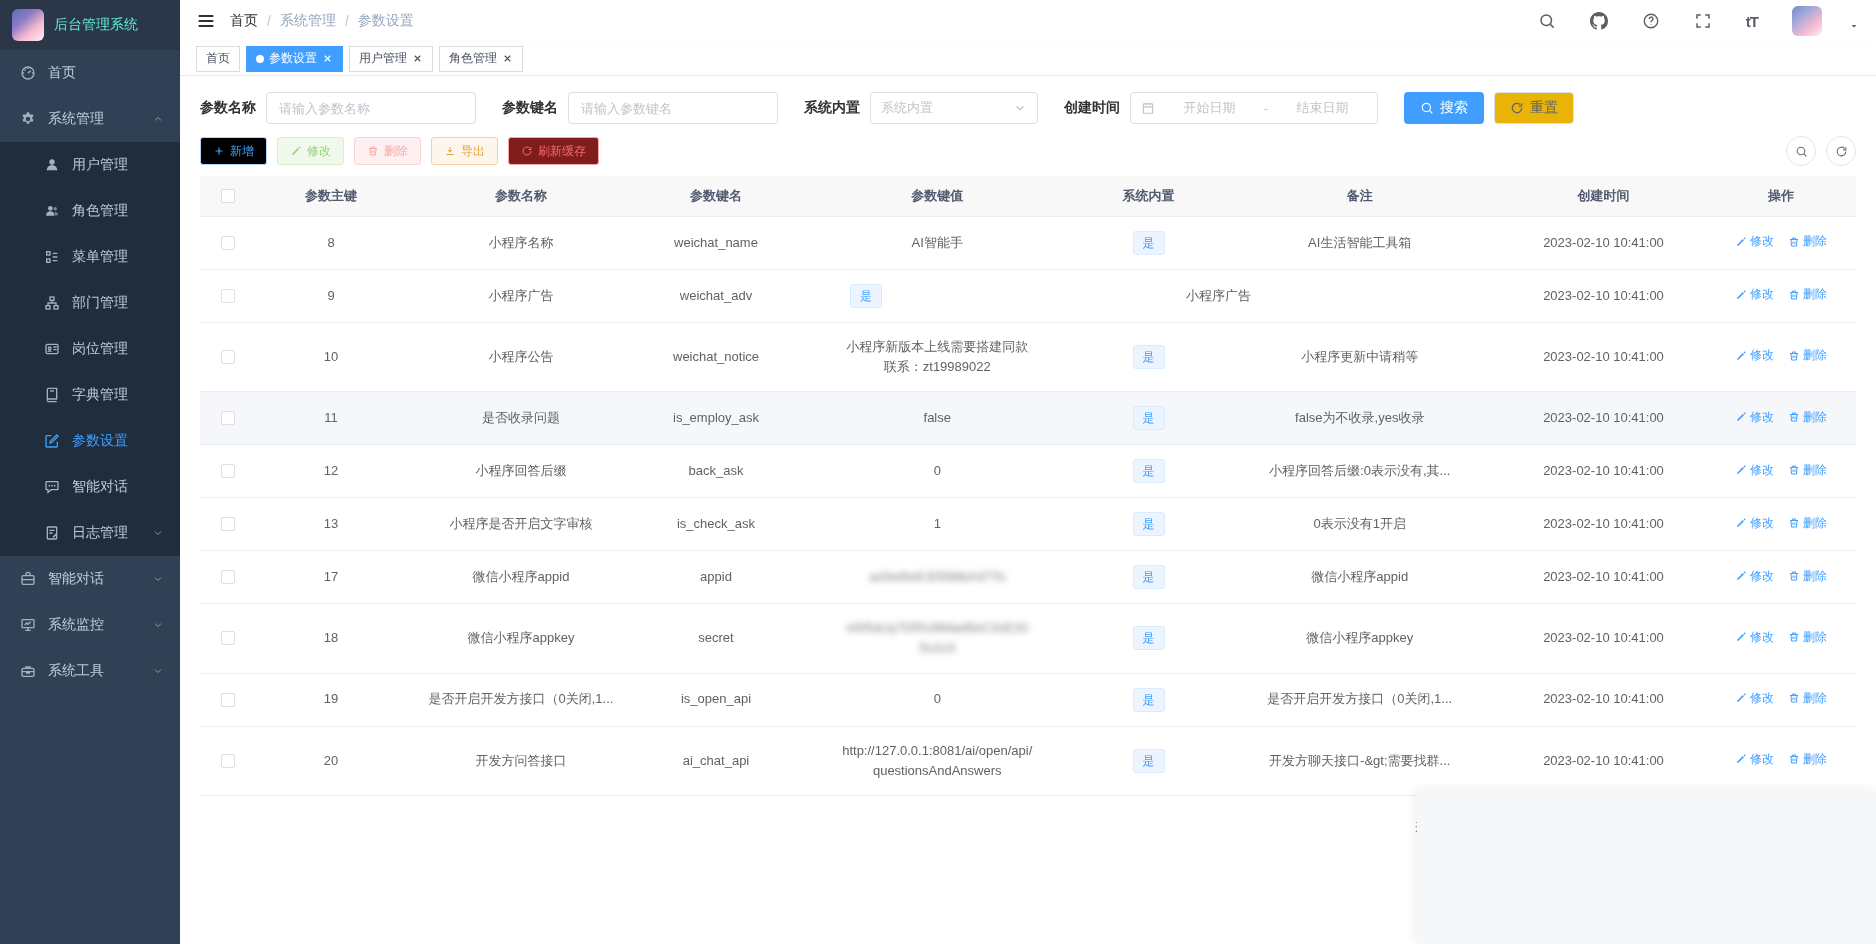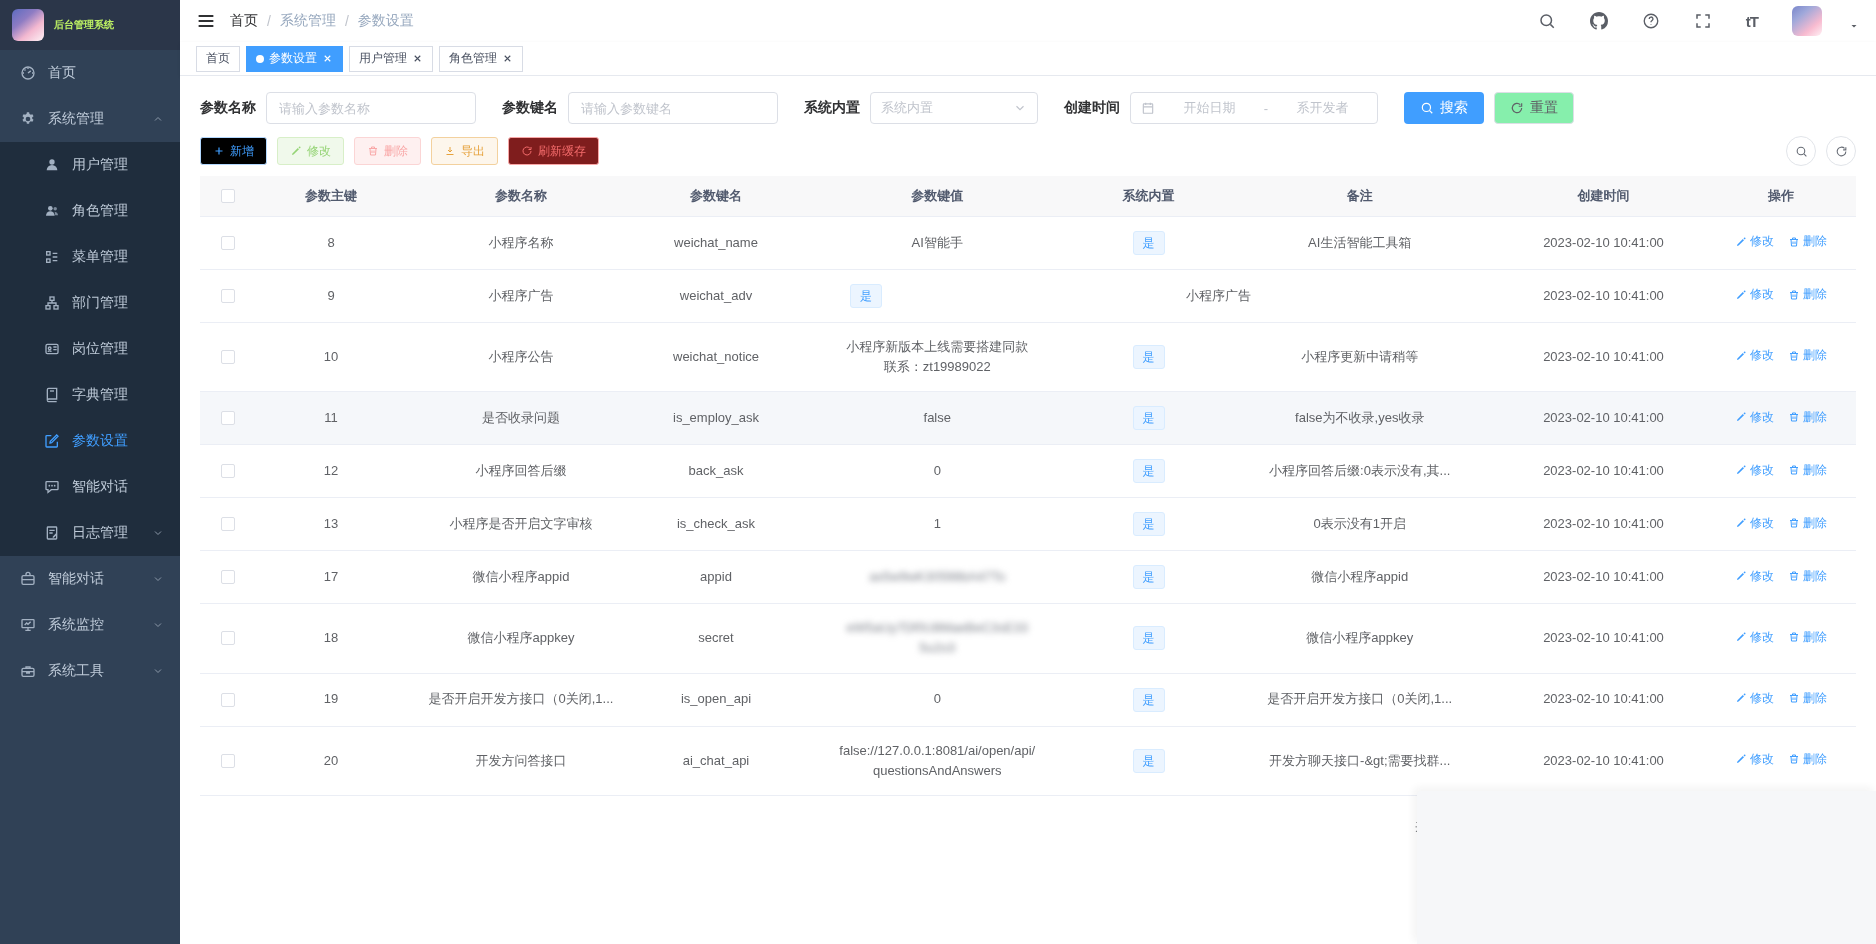--- a/index.html
+++ b/index.html
@@ -5,21 +5,21 @@
   * { margin:0; padding:0; box-sizing:border-box; }
   html,body { width:1876px; height:944px; overflow:hidden; background:#fff;
     font-family:"Liberation Sans","DejaVu Sans",sans-serif; }
   .app { display:flex; width:100%; height:100%; position:relative; }
 
   
   .sidebar { width:180px; height:100%; background:#304156; flex-shrink:0; }
   .logo { height:50px; display:flex; align-items:center; gap:10px; padding:0 12px; background:#2b3649; }
   .logo-img { width:32px; height:32px; border-radius:6px; flex-shrink:0;
     background:linear-gradient(140deg,#5c6bc0 0%,#8e7cc3 35%,#f3b8d0 65%,#fdf2f6 100%); }
-  .logo-title { color:#bef264; font-weight:700; font-size:10px; white-space:nowrap; }
+  .logo-title { color:#5eead4; font-weight:400; font-size:14px; white-space:nowrap; }
   .menu-item { height:46px; display:flex; align-items:center; gap:12px; padding:0 16px 0 20px;
     color:#bfcbd9; font-size:14px; cursor:pointer; }
   .menu-item.sub { background:#1f2d3d; padding-left:44px; }
   .menu-item.active { color:#409eff; }
   .mi-icon { width:16px; height:16px; display:inline-flex; color:#a3b1c2; flex-shrink:0; }
   .menu-item.active .mi-icon { color:#409eff; }
   .mi-icon svg,.mi-arrow svg { width:100%; height:100%; }
   .mi-label { white-space:nowrap; }
   .mi-arrow { margin-left:auto; width:12px; height:12px; color:#8b98a8; display:inline-flex; }
 
@@ -68,21 +68,21 @@
   .f-select svg, .f-date svg { width:100%; height:100%; }
   .f-date { width:248px; height:32px; border:1px solid #dcdfe6; border-radius:4px;
     display:flex; align-items:center; gap:10px; padding:0 10px; color:#c0c4cc; font-size:13px;
     background:#fff; cursor:pointer; }
   .f-date .ph { flex:1; text-align:center; }
   .btn { height:32px; border-radius:4px; display:inline-flex; align-items:center; gap:6px;
     padding:0 15px; font-size:14px; cursor:pointer; border:1px solid transparent; }
   .btn .ic { width:14px; height:14px; }
   .btn svg { width:100%; height:100%; }
   .btn-search { background:#409eff; color:#fff; margin-right:10px; }
-  .btn-reset { background:#86efac; border-color:#dcdfe6; color:#606266; }
+  .btn-reset { background:#eab308; border-color:#dcdfe6; color:#606266; }
 
   .toolbar-row { display:flex; align-items:center; gap:10px; margin-bottom:10px; }
   .tb-btn { height:28px; padding:0 12px; border-radius:3px; font-size:12px; display:inline-flex;
     align-items:center; gap:5px; border:1px solid; cursor:pointer; background:#fff; }
   .tb-btn .ic { width:12px; height:12px; }
   .tb-btn svg { width:100%; height:100%; }
   .tb-add { color:#409eff; background:#000000; border-color:#b3d8ff; }
   .tb-edit { color:#95d475; background:#f0f9eb; border-color:#d8efc8; }
   .tb-del { color:#f9a7a7; background:#fef0f0; border-color:#fbd5d5; }
   .tb-export { color:#e6a23c; background:#fdf6ec; border-color:#f3d19e; }
@@ -426,21 +426,21 @@
           <span class="f-label">创建时间</span>
           <div class="f-date">
             <span class="ic">
                 <svg viewBox="0 0 24 24" fill="none" stroke="currentColor" stroke-width="2">
                   <rect x="4" y="5" width="16" height="16" rx="1"></rect>
                   <path d="M8 3v4M16 3v4M4 10h16"></path>
                 </svg>
               </span>
             <span class="ph">开始日期</span>
             <span>-</span>
-            <span class="ph">系开发者</span>
+            <span class="ph">结束日期</span>
           </div>
         </div>
         <button class="btn btn-search">
           <span class="ic">
               <svg viewBox="0 0 24 24" fill="none" stroke="currentColor" stroke-width="2">
                 <circle cx="11" cy="11" r="7"></circle>
                 <path d="M16.5 16.5L21 21"></path>
               </svg>
             </span>
           <span>搜索</span>
@@ -825,21 +825,21 @@
       </a>
     </div>
   </div>
             <div class="tr">
     <div class="td col-check">
                 <span class="checkbox"></span>
               </div>
     <div class="td col-id">20</div>
     <div class="td col-name">开发方问答接口</div>
     <div class="td col-key">ai_chat_api</div>
-    <div class="td col-value">false://127.0.0.1:8081/ai/open/api/
+    <div class="td col-value">http://127.0.0.1:8081/ai/open/api/
 questionsAndAnswers</div>
     <div class="td col-builtin">
       <span class="tag-yes">是</span>
     </div>
     <div class="td col-remark">开发方聊天接口-&amp;gt;需要找群...</div>
     <div class="td col-created">2023-02-10 10:41:00</div>
     <div class="td col-actions">
       <a class="op-link">
         <span class="ic">
                     <svg viewBox="0 0 24 24" fill="currentColor">

